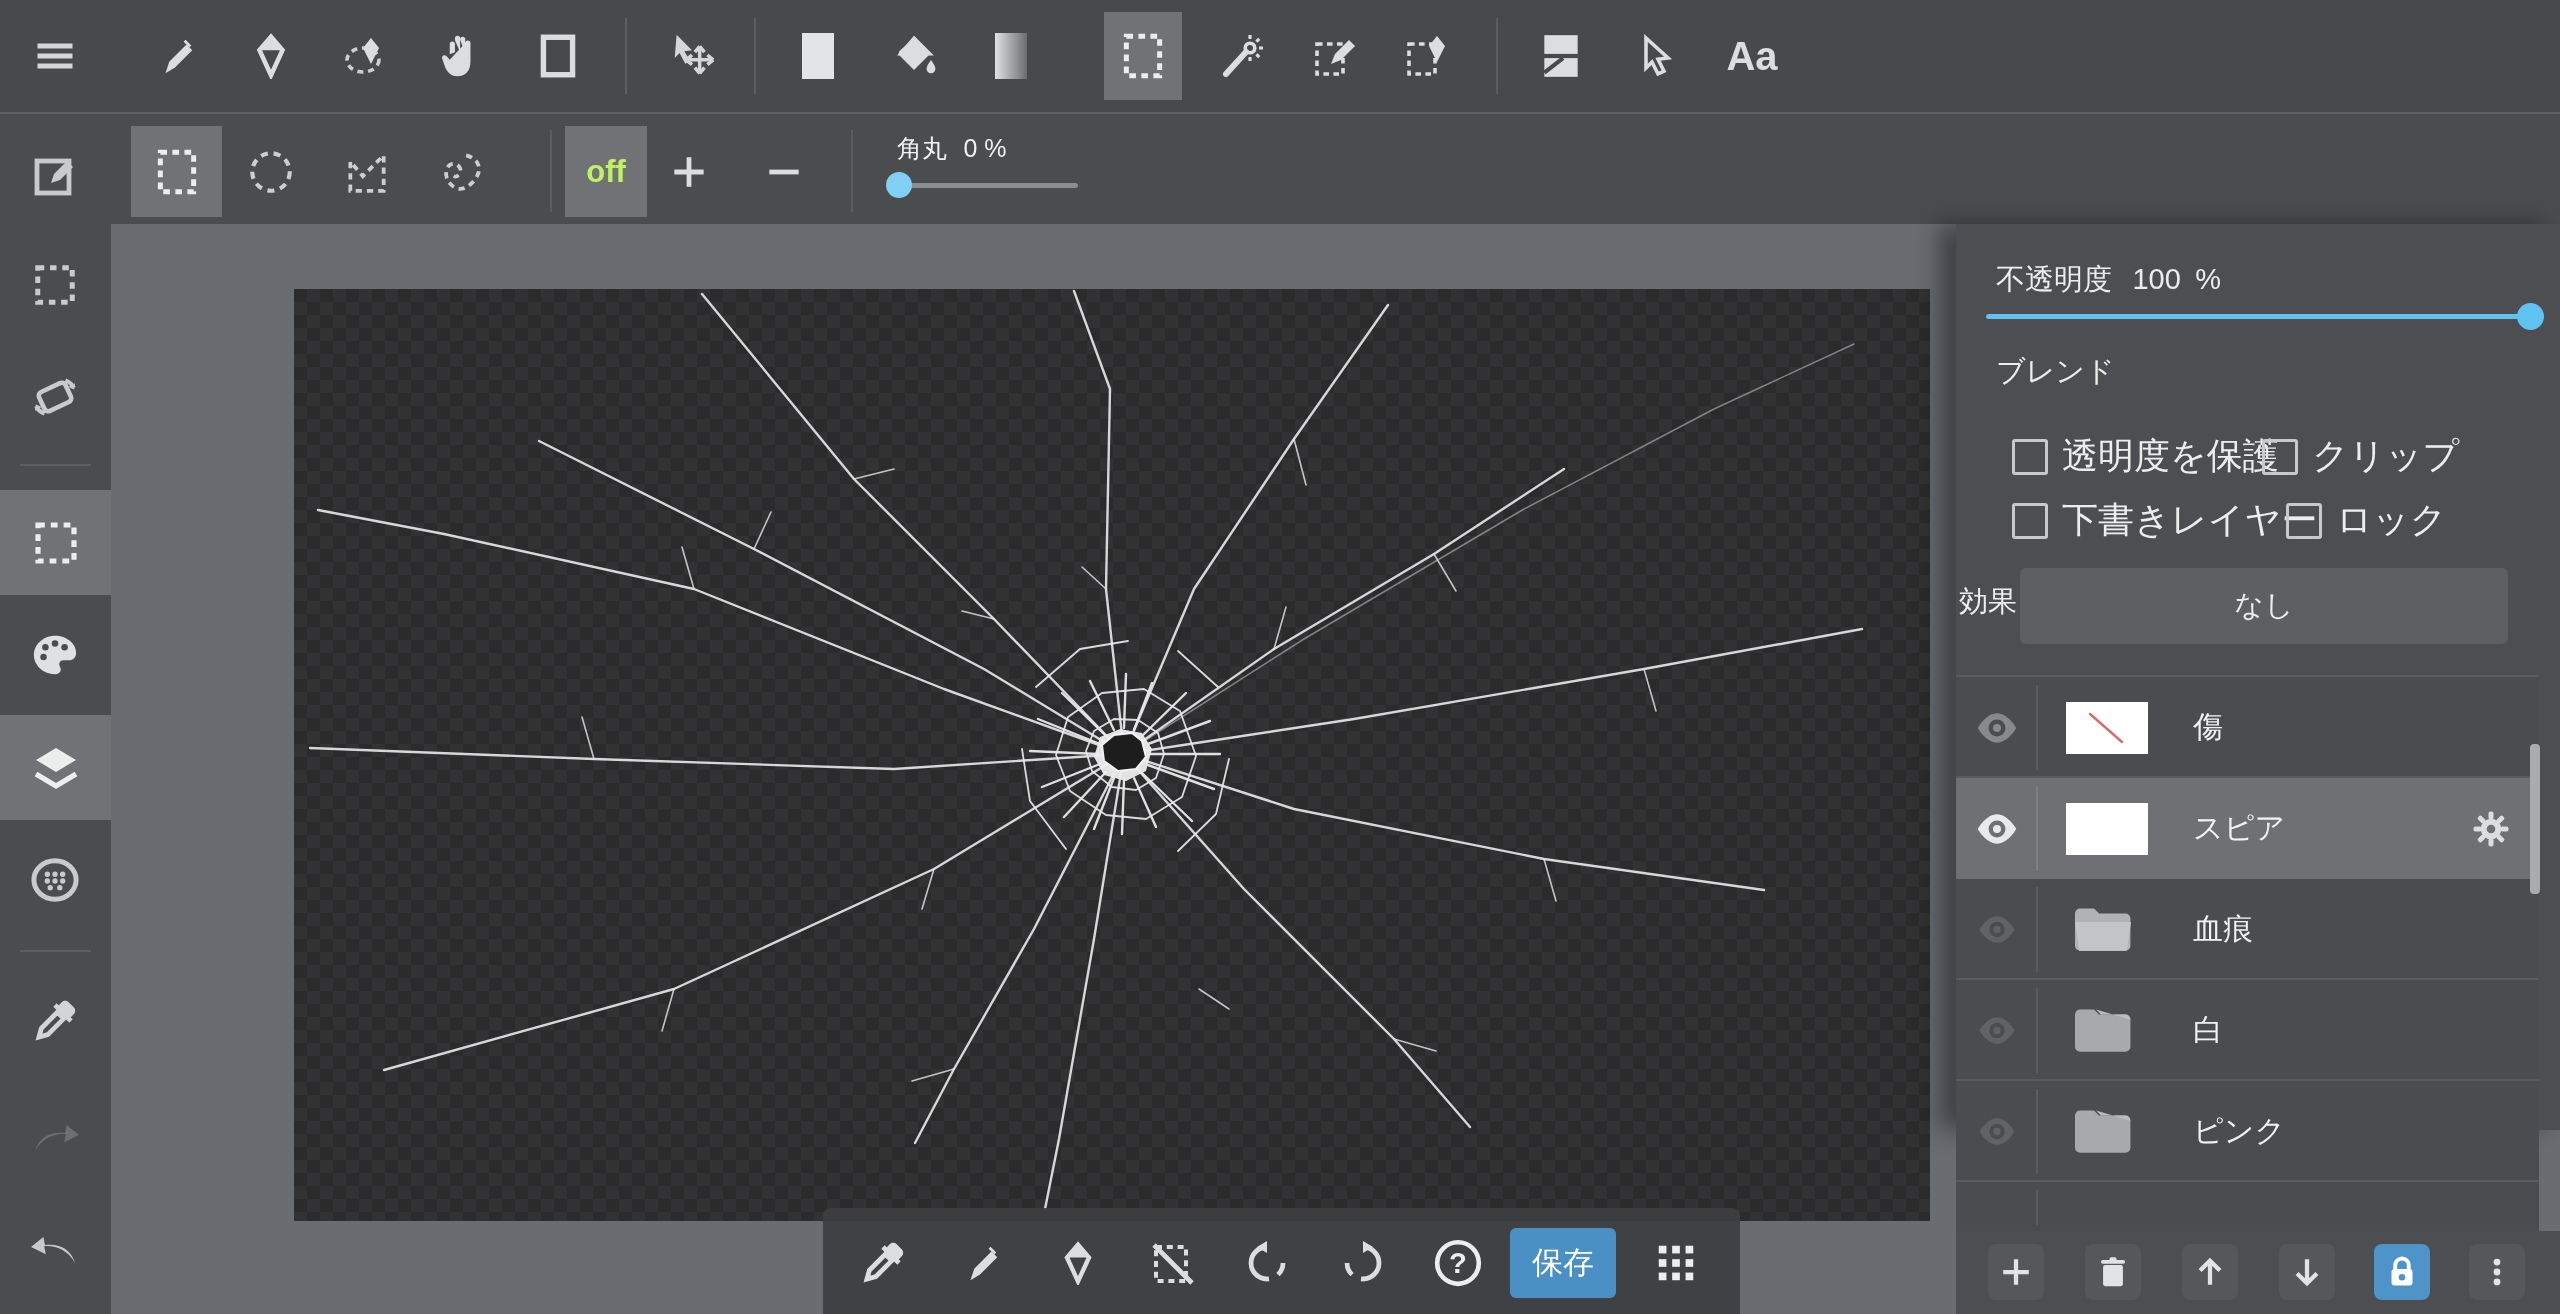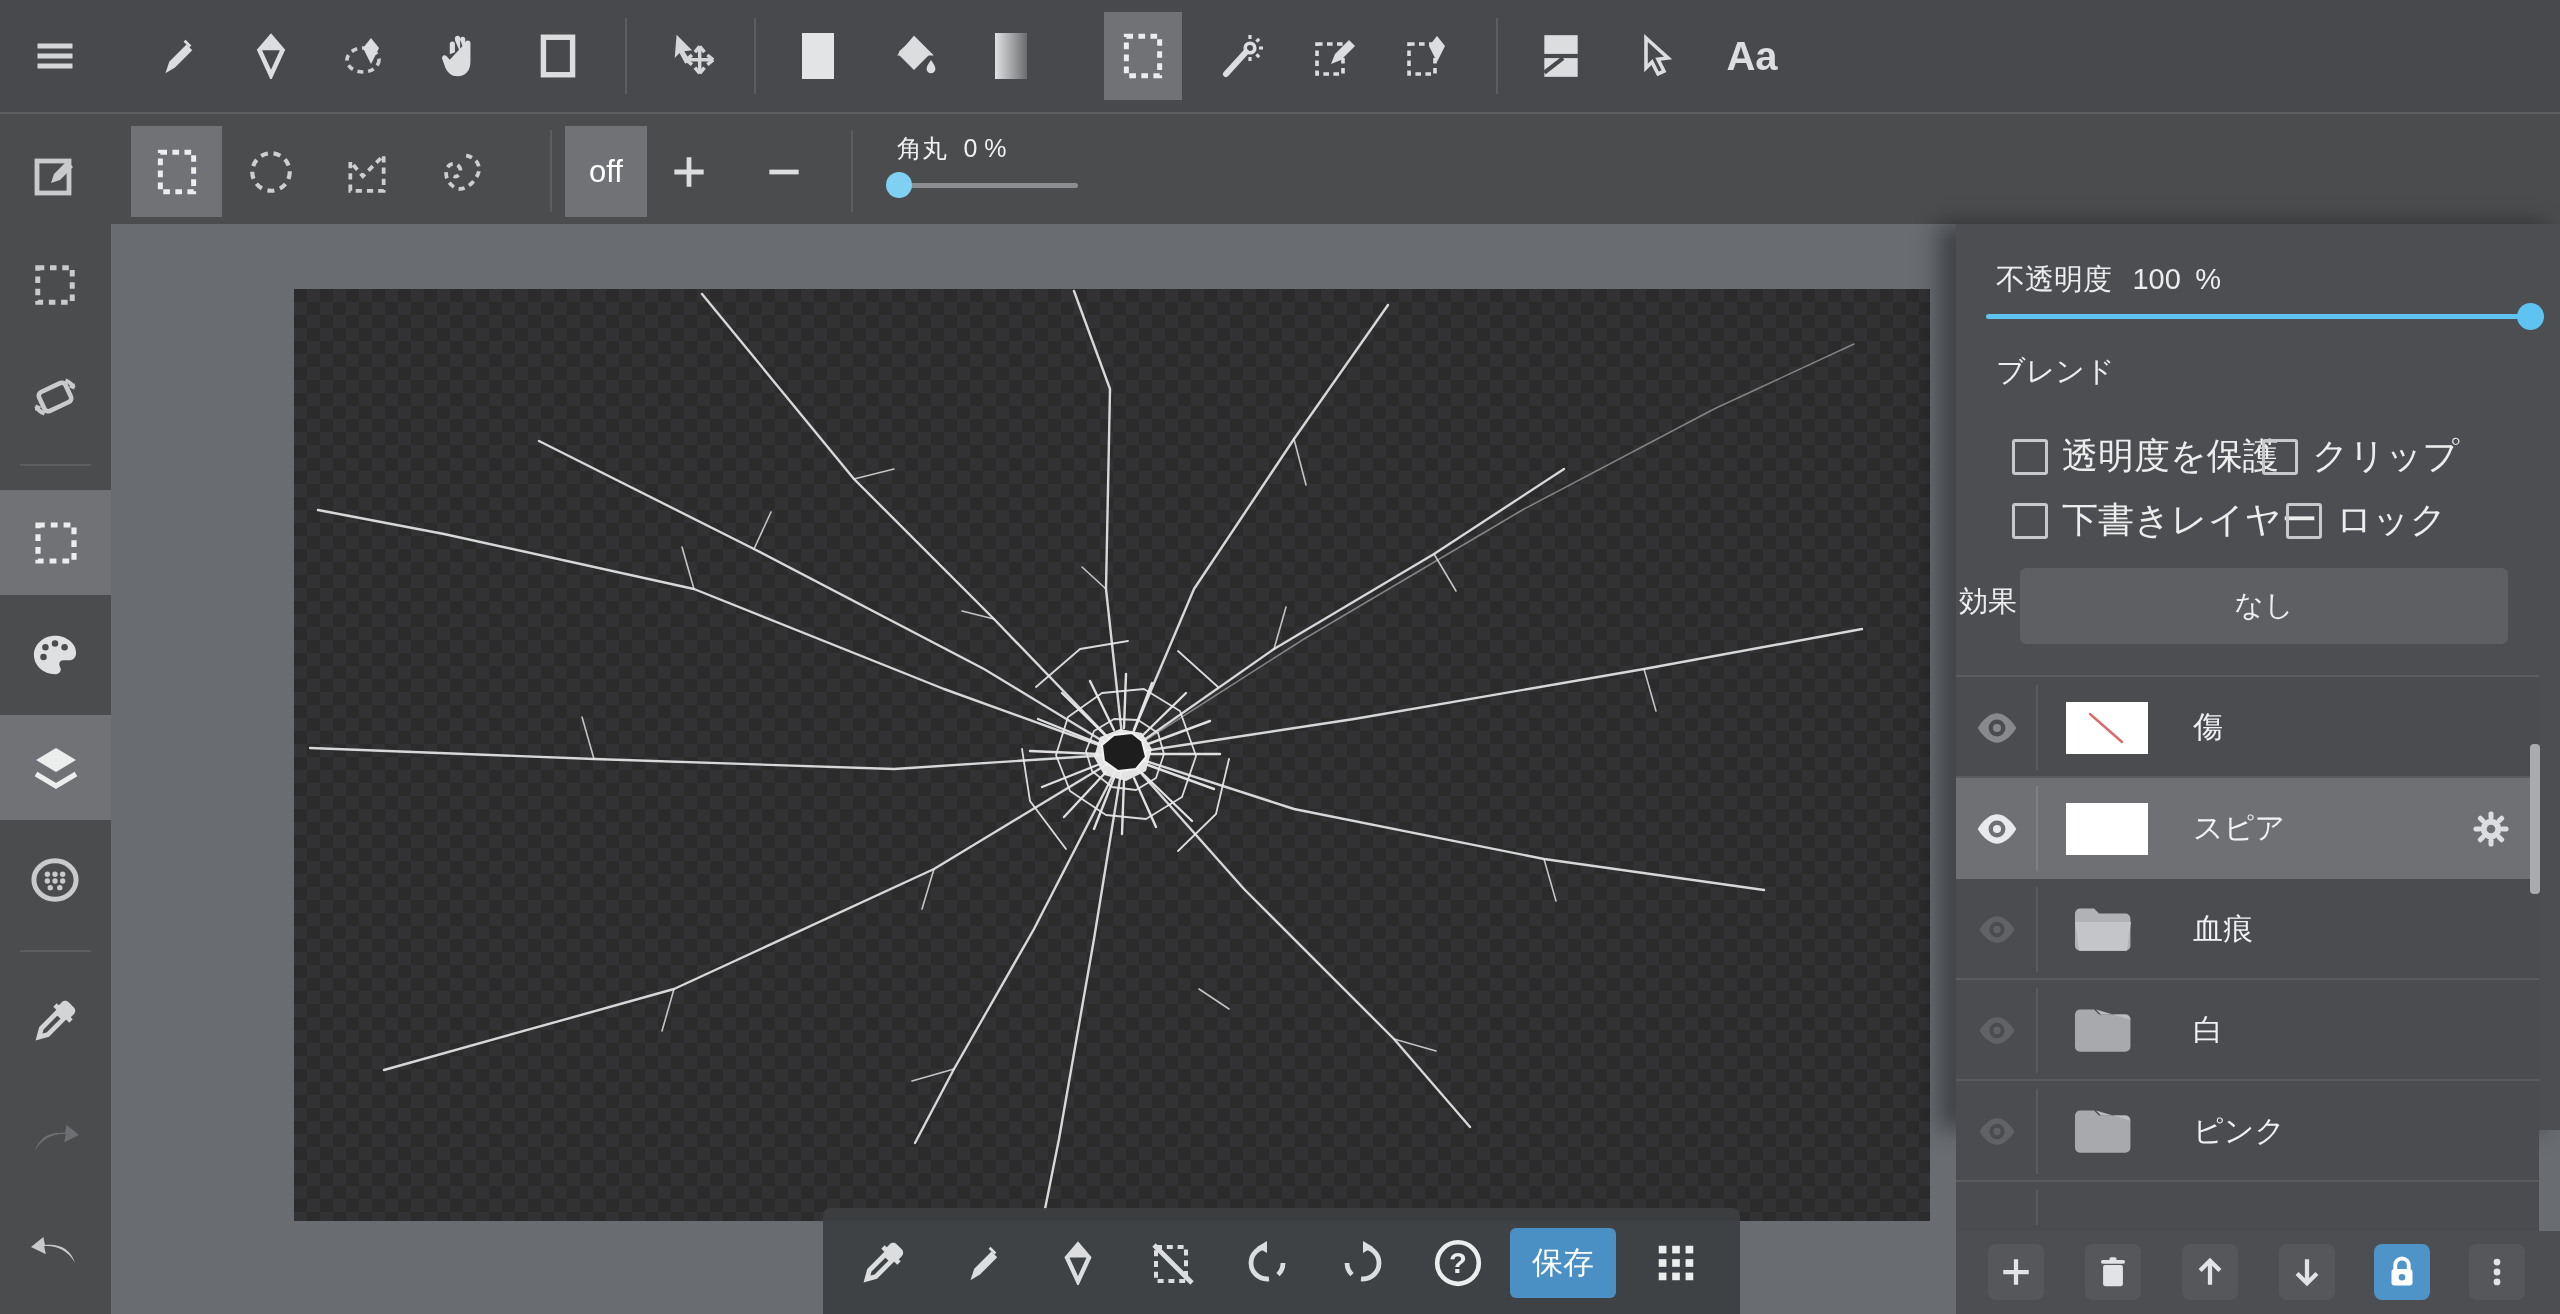--- a/index.html
+++ b/index.html
@@ -216,21 +216,21 @@
     </div>
     <div class="abs ctr stool" style="left:462px;top:58px;">
       <span>
           <svg width="50" height="50" viewBox="0 0 24 24">
             <path d="M14 4c4 1 7 4 6 8s-6 9-10 8-7-6-5-10c1.5-3 5-2 6 0s-1 5-3 4" fill="none" stroke="#cdced0" stroke-width="1.8" stroke-dasharray="3 2.4"></path>
           </svg>
         </span>
     </div>
     <div class="abs vdiv" style="left:550px;top:16px;height:82px;"></div>
     <div class="abs ctr toolhl" style="left:565px;top:12px;width:82px;height:91px;">
-      <span style="font-size:31px;font-weight:normal;color:#ffffff;">off</span>
+      <span style="font-size:31px;font-weight:bold;color:#bef264;">off</span>
     </div>
     <div class="abs ctr stool" style="left:689px;top:58px;">
       <span>
           <svg width="44" height="44" viewBox="0 0 24 24">
             <path d="M12 4v16M4 12h16" stroke="#dcdddf" stroke-width="2.6"></path>
           </svg>
         </span>
     </div>
     <div class="abs ctr stool" style="left:784px;top:58px;">
       <span>

